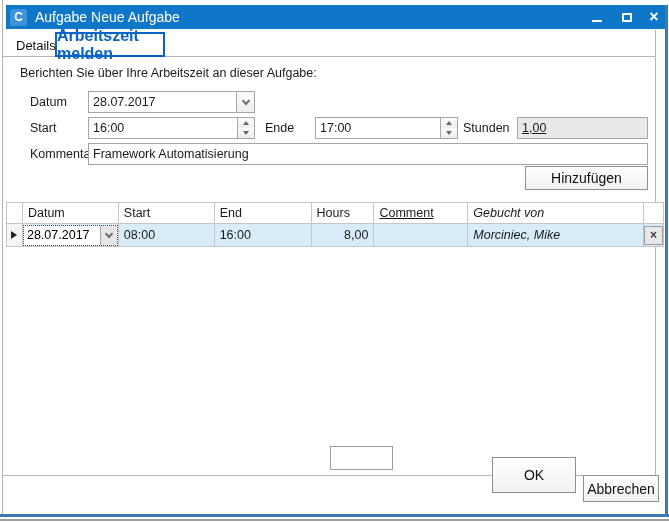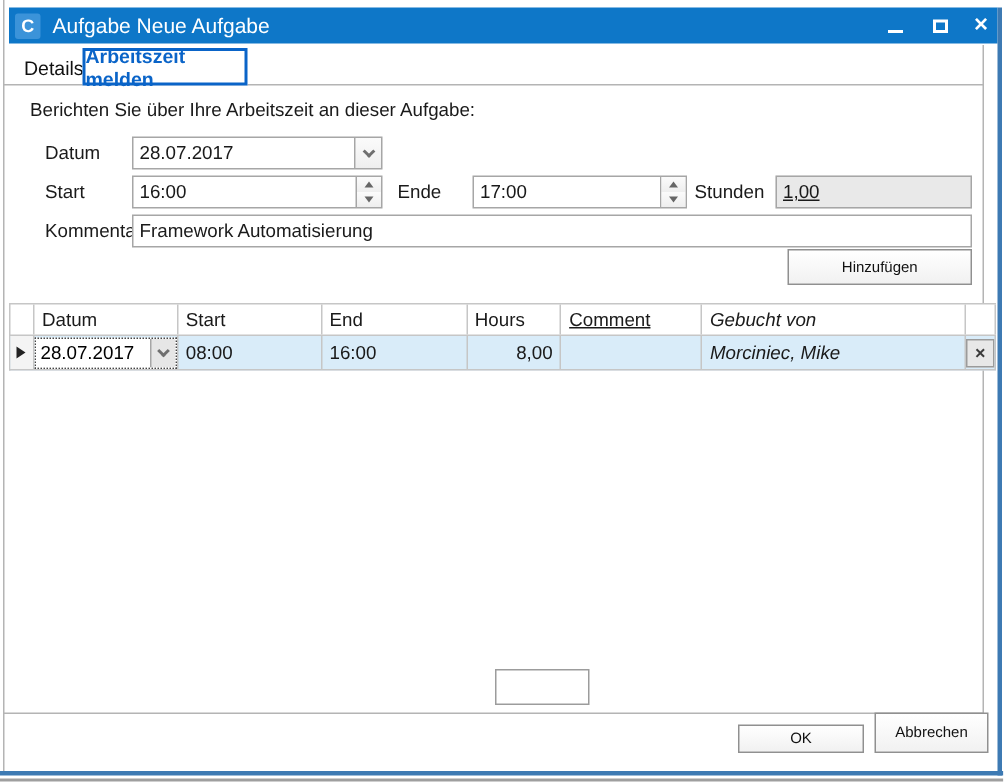--- a/index.html
+++ b/index.html
@@ -33,21 +33,21 @@
   .glyph-close { color:#fff; font-size:16px; font-weight:bold; line-height:1; }
   
   .tab-inactive {
     position:absolute; left:8px; top:34px; height:22px; padding:0 8px;
     display:flex; align-items:center; font-size:13px; color:#111; z-index:2;
   }
   .tab-active {
     position:absolute; left:55px; top:32px; width:110px; height:25px;
     background:#fff; border:2px solid #0a64c8; z-index:3;
     display:flex; align-items:center; justify-content:center;
-    color:#0a64c8; font-weight:bold; font-size:13px;
+    color:#0a64c8; font-weight:bold; font-size:16px;
   }
   .content-top-line { position:absolute; left:2px; top:56px; width:654px; height:1px; background:#b4b4b4; z-index:1; }
   .content-bottom-line { position:absolute; left:2px; top:475px; width:654px; height:1px; background:#b4b4b4; }
   
   .intro { position:absolute; left:20px; top:66px; font-size:12.5px; }
   .lbl { position:absolute; font-size:12.5px; }
   .field {
     position:absolute; height:22px; background:#fff; border:1px solid #a6a6a6;
     display:flex; align-items:stretch; overflow:hidden;
   }
@@ -60,21 +60,21 @@
     width:18px; border-left:1px solid #a6a6a6; background:linear-gradient(#fbfbfb,#eeeeee);
     display:flex; align-items:center; justify-content:center; cursor:default;
   }
   .chev { width:6px; height:6px; border-right:2px solid #6f6f6f; border-bottom:2px solid #6f6f6f; transform:rotate(45deg); margin-top:-3px; }
   .spin-btn { width:17px; border-left:1px solid #a6a6a6; display:flex; flex-direction:column; }
   .spin-half { flex:1; background:linear-gradient(#fbfbfb,#eeeeee); display:flex; align-items:center; justify-content:center; }
   .tri-up   { width:0; height:0; border-left:3px solid transparent; border-right:3px solid transparent; border-bottom:4px solid #666; }
   .tri-down { width:0; height:0; border-left:3px solid transparent; border-right:3px solid transparent; border-top:4px solid #666; }
   .btn {
     position:absolute; background:linear-gradient(#ffffff,#f1f1f1); border:1px solid #909090;
-    display:flex; align-items:center; justify-content:center; font-size:10px; color:#111; cursor:default;
+    display:flex; align-items:center; justify-content:center; font-size:14px; color:#111; cursor:default;
   }
   
   .grid { position:absolute; left:6px; top:202px; width:658px; }
   .grid-header { display:flex; height:22px; border-top:1px solid #c6c6c6; border-bottom:1px solid #c6c6c6; border-left:1px solid #c6c6c6; background:#fff; }
   .gh-cell { border-right:1px solid #c6c6c6; display:flex; align-items:center; padding:0 5px; font-size:12.5px; color:#1a1a1a; overflow:hidden; white-space:nowrap; }
   .grid-row { display:flex; height:23px; background:#d9ecf9; border-bottom:1px solid #c6c6c6; border-left:1px solid #c6c6c6; }
   .gr-cell { border-right:1px solid #c6c6c6; display:flex; align-items:center; padding:0 5px; font-size:12.5px; overflow:hidden; white-space:nowrap; }
   .c0 { width:16px; padding:0; justify-content:center; }
   .c1 { width:96px; } .c2 { width:96px; } .c3 { width:97px; }
   .c4 { width:63px; justify-content:flex-end; }
@@ -210,20 +210,20 @@
       <div class="gr-cell c7">
         <div class="del-btn">
             <span>×</span>
           </div>
       </div>
     </div>
   </div>
 
   <div class="mini-box"></div>
 
-  <div class="btn" style="left:492px; top:483px; width:84px; height:19px;">
+  <div class="btn" style="left:492px; top:457px; width:84px; height:36px;">
     <span>OK</span>
   </div>
   <div class="btn" style="left:583px; top:475px; width:76px; height:27px;">
     <span>Abbrechen</span>
   </div>
 
 </div>
 
 </body></html>

